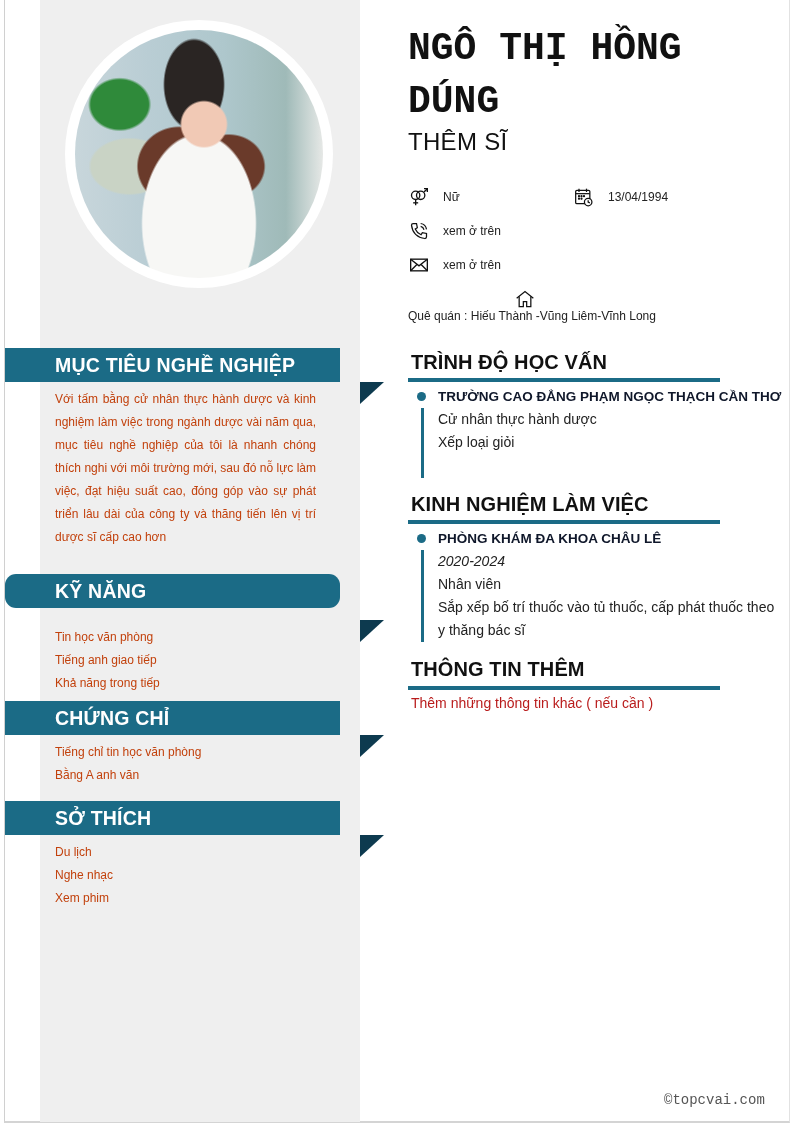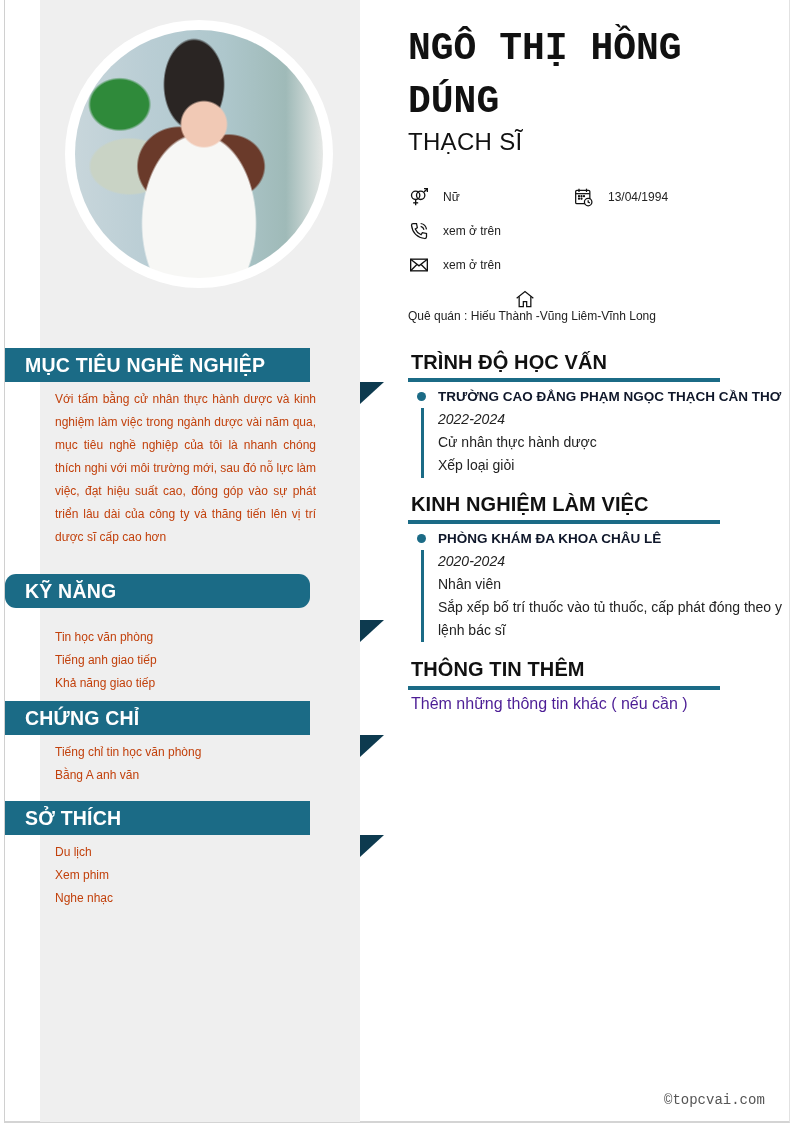--- a/index.html
+++ b/index.html
@@ -41,59 +41,59 @@
   .job-title {
     position: absolute; left: 408px; top: 128px; font-size: 24px; color: #111; letter-spacing: 0.3px;
   }
 
   .info-row { position: absolute; display: flex; align-items: center; font-size: 12px; color: #222; }
   .info-row .ico { width: 22px; height: 20px; margin-right: 13px; display: inline-flex; align-items: center; justify-content: center; }
   .info-row svg { width: 20px; height: 20px; }
 
   
   .ribbon {
-    position: absolute; left: 5px; width: 305px; height: 34px; background: #1b6b86; color: #fff;
-    font-weight: bold; font-size: 19.5px; line-height: 34px; padding-left: 20px; letter-spacing: 0.2px;
+    position: absolute; left: 5px; width: 335px; height: 34px; background: #1b6b86; color: #fff;
+    font-weight: bold; font-size: 19.5px; line-height: 34px; padding-left: 50px; letter-spacing: 0.2px;
   }
   .ribbon-fold {
     position: absolute; width: 0; height: 0;
     border-top: 22px solid #0d3a4f; border-right: 24px solid transparent;
   }
   .left-text { position: absolute; left: 55px; width: 261px; font-size: 12px; line-height: 23px; color: #c2410c; }
   .left-text.justify { text-align: justify; }
   .left-list div { height: 23px; line-height: 23px; }
 
   
   .r-heading {
     position: absolute; left: 411px; font-weight: bold; font-size: 20px; color: #111; letter-spacing: 0.1px;
   }
   .r-rule { position: absolute; left: 408px; width: 312px; height: 4px; background: #1b6b86; }
   .dot { position: absolute; width: 9px; height: 9px; border-radius: 50%; background: #1b6b86; }
   .vline { position: absolute; width: 3px; background: #1b6b86; }
   .entry { position: absolute; left: 438px; width: 345px; font-size: 14px; line-height: 23px; color: #222; }
   .entry .title { font-weight: bold; font-size: 13.5px; color: #0f172a; }
   .entry .period { font-style: italic; }
-  .plain { position: absolute; left: 411px; font-size: 16px; color: #4c1d95; }
+  .plain { position: absolute; left: 411px; font-size: 14px; color: #b91c1c; }
 
   .watermark {
     position: absolute; left: 664px; top: 1092px; font-family: "Liberation Mono", "DejaVu Sans Mono", monospace;
     font-size: 14px; color: #555;
   }
 </style>
 </head>
 <body>
 
 <div class="page"></div>
 <div class="sidebar-bg"></div>
 
 <div class="photo-ring"></div>
 <div class="photo"></div>
 
 <div class="name">NGÔ THỊ HỒNG DÚNG</div>
-<div class="job-title">THẠCH SĨ</div>
+<div class="job-title">THÊM SĨ</div>
 
 <div class="info-row" style="left:408px; top:187px;">
   <span class="ico">
     <svg viewBox="0 0 24 24" fill="none" stroke="#111" stroke-width="1.6">
       <circle cx="8" cy="10" r="5"></circle>
         <line x1="8" y1="15" x2="8" y2="22"></line>
         <line x1="5" y1="19" x2="11" y2="19"></line>
       <circle cx="14" cy="10" r="5"></circle>
         <line x1="18" y1="6" x2="22" y2="2"></line>
         <polyline points="18,2 22,2 22,6"></polyline>
@@ -152,57 +152,56 @@
 
 <div class="ribbon" style="top:348px;">MỤC TIÊU NGHỀ NGHIỆP</div>
 <div class="ribbon-fold" style="left:360px; top:382px;"></div>
 <div class="left-text justify" style="top:388px;">Với tấm bằng cử nhân thực hành dược và kinh nghiệm làm việc trong ngành dược vài năm qua, mục tiêu nghề nghiệp của tôi là nhanh chóng thích nghi với môi trường mới, sau đó nỗ lực làm việc, đạt hiệu suất cao, đóng góp vào sự phát triển lâu dài của công ty và thăng tiến lên vị trí dược sĩ cấp cao hơn</div>
 
 <div class="ribbon" style="top:574px;border-radius:11px;">KỸ NĂNG</div>
 <div class="ribbon-fold" style="left:360px; top:620px;"></div>
 <div class="left-text left-list" style="top:626px;">
   <div>Tin học văn phòng</div>
   <div>Tiếng anh giao tiếp</div>
-  <div>Khả năng giao tiếp</div>
+  <div>Khả năng trong tiếp</div>
 </div>
 
 <div class="ribbon" style="top:701px;">CHỨNG CHỈ</div>
 <div class="ribbon-fold" style="left:360px; top:735px;"></div>
 <div class="left-text left-list" style="top:741px;">
   <div>Tiếng chỉ tin học văn phòng</div>
   <div>Bằng A anh văn</div>
 </div>
 
 <div class="ribbon" style="top:801px;">SỞ THÍCH</div>
 <div class="ribbon-fold" style="left:360px; top:835px;"></div>
 <div class="left-text left-list" style="top:841px;">
   <div>Du lịch</div>
+  <div>Nghe nhạc</div>
   <div>Xem phim</div>
-  <div>Nghe nhạc</div>
 </div>
 
 <div class="r-heading" style="top:351px;">TRÌNH ĐỘ HỌC VẤN</div>
 <div class="r-rule" style="top:378px;"></div>
 <div class="dot" style="left:417px; top:392px;"></div>
 <div class="vline" style="left:421px; top:408px; height:70px;"></div>
 <div class="entry" style="top:385px;">
   <div class="title">TRƯỜNG CAO ĐẲNG PHẠM NGỌC THẠCH CẦN THƠ</div>
-  <div class="period">2022-2024</div>
   <div>Cử nhân thực hành dược</div>
   <div>Xếp loại giỏi</div>
 </div>
 
 <div class="r-heading" style="top:493px;">KINH NGHIỆM LÀM VIỆC</div>
 <div class="r-rule" style="top:520px;"></div>
 <div class="dot" style="left:417px; top:534px;"></div>
 <div class="vline" style="left:421px; top:550px; height:92px;"></div>
 <div class="entry" style="top:527px;">
   <div class="title">PHÒNG KHÁM ĐA KHOA CHÂU LÊ</div>
   <div class="period">2020-2024</div>
   <div>Nhân viên</div>
-  <div>Sắp xếp bố trí thuốc vào tủ thuốc, cấp phát đóng theo y lệnh bác sĩ</div>
+  <div>Sắp xếp bố trí thuốc vào tủ thuốc, cấp phát thuốc theo y thăng bác sĩ</div>
 </div>
 
 <div class="r-heading" style="top:658px;">THÔNG TIN THÊM</div>
 <div class="r-rule" style="top:686px;"></div>
 <div class="plain" style="top:695px;">Thêm những thông tin khác ( nếu cần )</div>
 
 <div class="watermark">©topcvai.com</div>
 
 </body></html>

